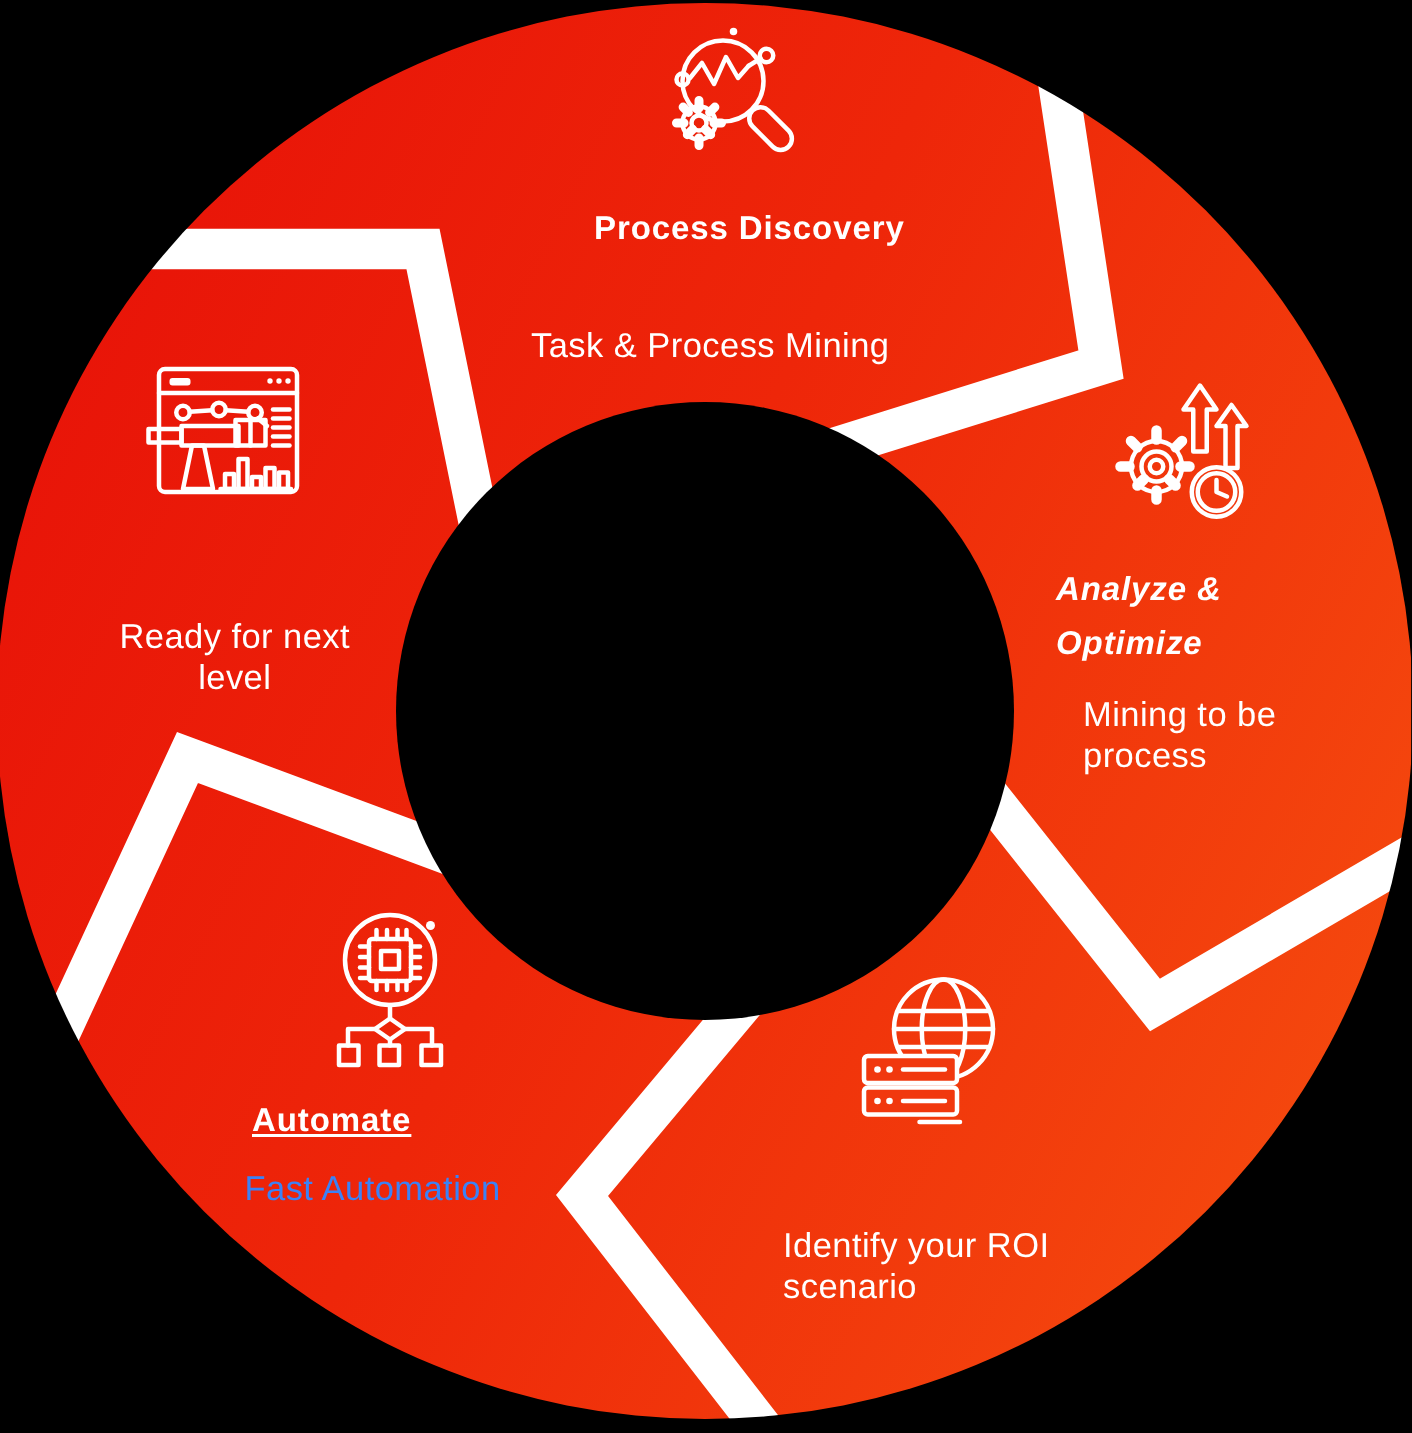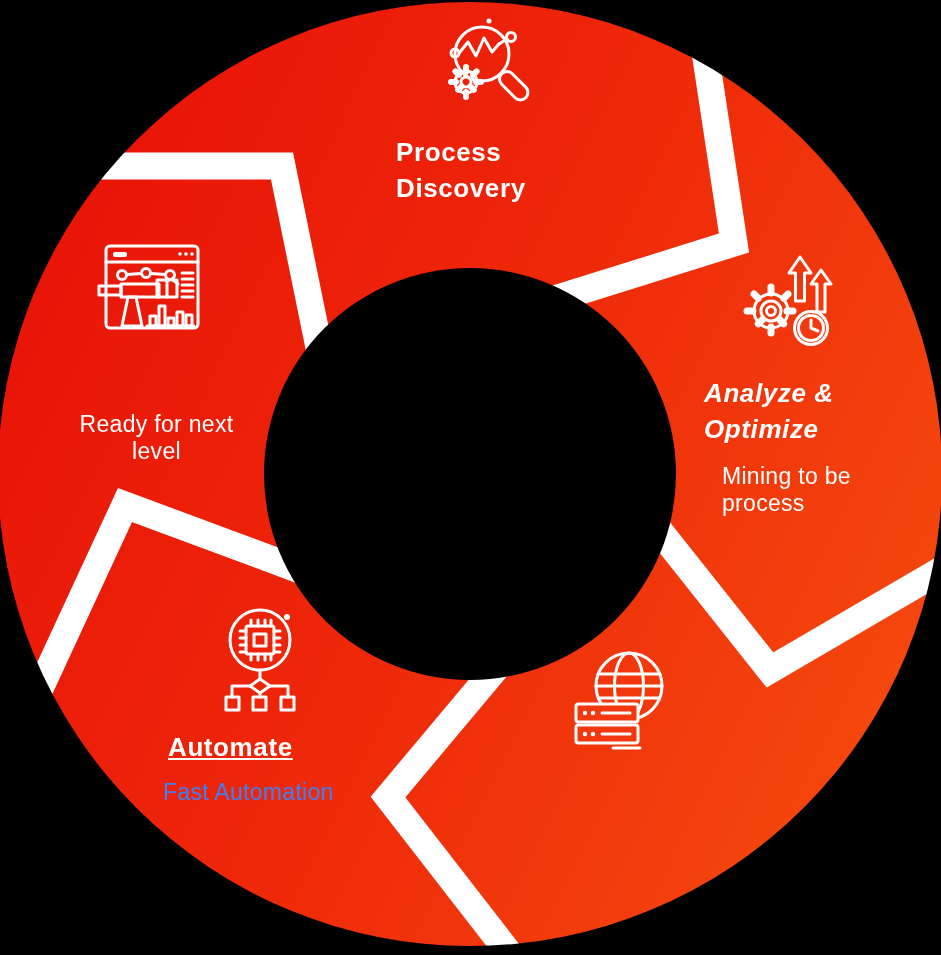--- a/index.html
+++ b/index.html
@@ -10,21 +10,21 @@
     overflow:hidden;
     font-family:"Liberation Sans", sans-serif;
   }
   .stage svg{position:absolute;left:0;top:0;}
   .label{
     position:absolute;
     color:#ffffff;
     white-space:normal;
   }
   .h{
-    font-size:26px;
+    font-size:22px;
     font-weight:700;
     line-height:36px;
     letter-spacing:0.6px;
   }
   .s{
     font-size:23px;
     font-weight:400;
     line-height:27px;
     letter-spacing:0.3px;
   }
@@ -182,22 +182,24 @@
       <line x1="53" y1="84" x2="100" y2="84"></line>
       <rect x="56" y="74" width="6" height="10"></rect>
       <rect x="65" y="64" width="6" height="20"></rect>
       <rect x="74" y="76" width="6" height="8"></rect>
       <rect x="83" y="70" width="6" height="14"></rect>
       <rect x="92" y="73" width="6" height="11"></rect>
     </g>
   </svg>
 
   <div class="label h t-discovery-h" style="color: rgb(255, 255, 255);">Process Discovery</div>
+  <div class="label s t-discovery-s" style="color: rgb(255, 255, 255);">Task &amp; Process Mining</div>
 
   <div class="label h t-analyze-h" style="color: rgb(255, 255, 255); font-style: italic;">Analyze &amp; Optimize</div>
   <div class="label s t-analyze-s" style="color: rgb(255, 255, 255);">Mining to be process</div>
 
+  <div class="label s t-simulate-s" style="color: rgb(255, 255, 255);">Identify your ROI scenario</div>
 
   <div class="label h t-automate-h" style="color: rgb(255, 255, 255);">Automate</div>
   <div class="label s t-automate-s" style="color: #3b82f6;">Fast Automation</div>
 
   <div class="label s t-monitor-s" style="color: rgb(255, 255, 255);">Ready for next level</div>
 </div>
 
 </body></html>

